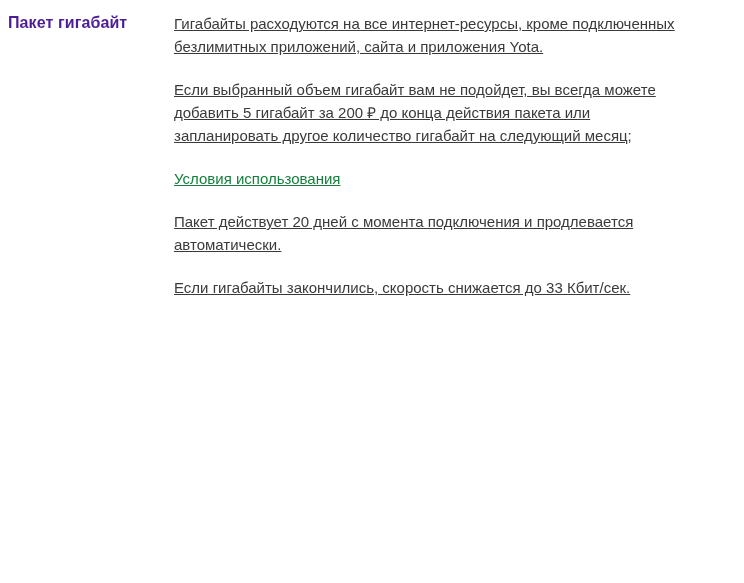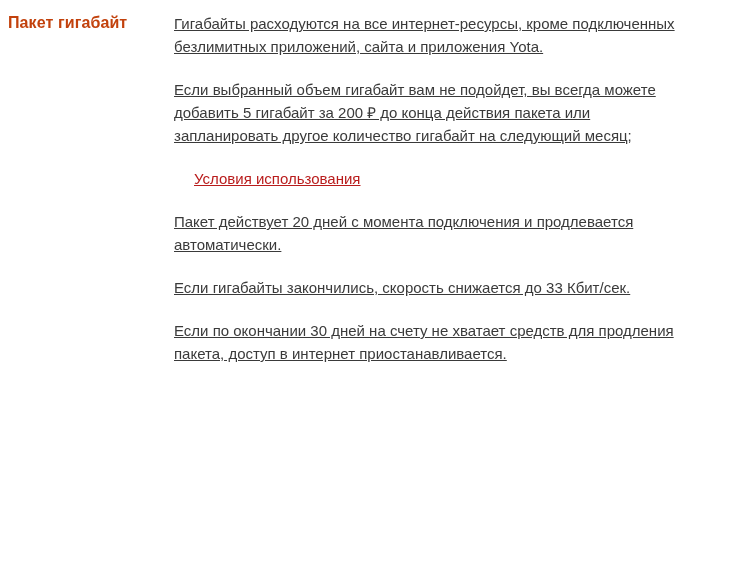--- a/index.html
+++ b/index.html
@@ -22,48 +22,46 @@
   }
   .label-col {
     width: 174px;
     flex: 0 0 174px;
     padding-left: 8px;
     box-sizing: border-box;
   }
   .section-title {
     font-size: 16px;
     font-weight: 700;
-    color: #c2410c;
+    color: #4c1d95;
     line-height: 22px;
     letter-spacing: 0.1px;
   }
   .content-col {
     width: 505px;
     flex: 0 0 505px;
     font-size: 15px;
     line-height: 23px;
     color: #3a3a3a;
   }
   .content-col p {
     margin: 0 0 20px 0;
     text-decoration: underline;
   }
   .content-col p.muted {
-    color: #b91c1c;
-    margin-left: 20px;
+    color: #15803d;
   }
 </style>
 </head>
 <body>
 
 <div class="section-row">
   <div class="label-col">
     <div class="section-title">Пакет гигабайт</div>
   </div>
   <div class="content-col">
     <p>Гигабайты расходуются на все интернет-ресурсы, кроме подключенных безлимитных приложений, сайта и приложения Yota.</p>
     <p>Если выбранный объем гигабайт вам не подойдет, вы всегда можете добавить 5 гигабайт за 200 ₽ до конца действия пакета или запланировать другое количество гигабайт на следующий месяц;</p>
     <p class="muted">Условия использования</p>
     <p>Пакет действует 20 дней с момента подключения и продлевается автоматически.</p>
     <p>Если гигабайты закончились, скорость снижается до 33 Кбит/сек.</p>
-    <p>Если по окончании 30 дней на счету не хватает средств для продления пакета, доступ в интернет приостанавливается.</p>
   </div>
 </div>
 
 </body></html>

